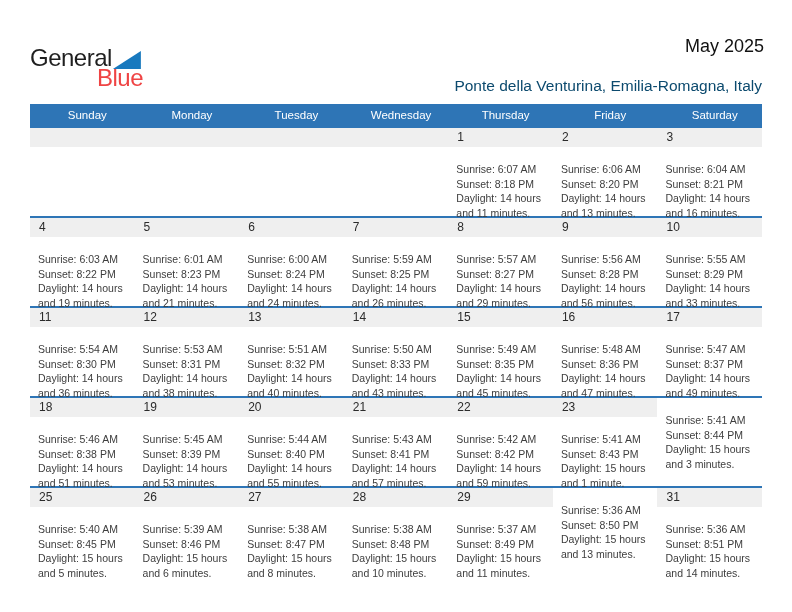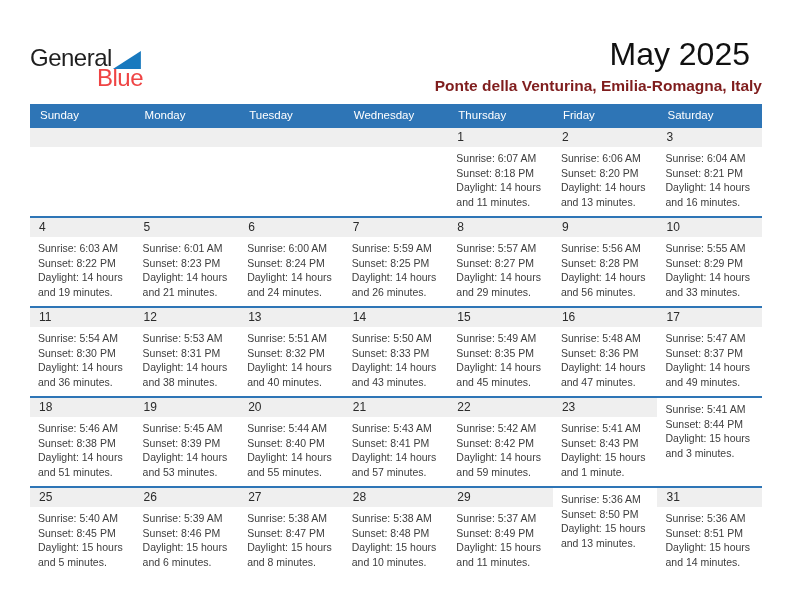--- a/index.html
+++ b/index.html
@@ -6,30 +6,30 @@
   body{
     width:792px;height:612px;background:#ffffff;position:relative;
     font-family:"Liberation Sans",sans-serif;color:#1a1a1a;overflow:hidden;
   }
   
   .logo{position:absolute;left:30px;top:44px;}
   .logo-line1{display:flex;align-items:flex-end;font-size:24px;letter-spacing:-0.5px;color:#1f1f1f;}
   .logo-triangle{width:28px;height:18px;background:#1879BE;clip-path:polygon(100% 0,100% 100%,0 100%);margin-left:1px;margin-bottom:3px;}
   .logo-line2{font-size:24px;letter-spacing:-0.5px;color:#ef4444;margin-top:-8px;margin-left:67px;}
   
-  .title{position:absolute;top:36px;right:42px;font-size:32px;color:#111;}
-  .subtitle{position:absolute;top:77px;right:30px;font-size:15.5px;color:#7f1d1d;font-weight:bold;}
+  .title{position:absolute;top:36px;right:28px;font-size:18px;color:#111;}
+  .subtitle{position:absolute;top:77px;right:30px;font-size:15.5px;color:#0c4a6e;}
   
   .calendar{position:absolute;left:30px;top:104px;width:732px;}
-  .weekday-row{display:flex;background:#2E75B6;height:22px;align-items:center;}
+  .weekday-row{display:flex;background:#2E75B6;height:22px;align-items:center;text-align:center;}
   .weekday-cell{flex:1 1 0;color:#ffffff;font-size:11.5px;padding-left:10px;white-space:nowrap;overflow:hidden;}
   .week-row{display:flex;border-top:2px solid #2E75B6;height:88px;}
   .day-cell{flex:1 1 0;display:flex;flex-direction:column;min-width:0;}
   .day-number{background:#EFEFEF;height:19px;flex:0 0 19px;font-size:12px;color:#2b2b2b;padding-left:9px;padding-top:2px;box-sizing:border-box;}
-  .day-body{padding:4px 4px 0 8px;font-size:10.5px;line-height:14.5px;color:#3d3d3d;}
+  .day-body{padding:4px 4px 0 8px;font-size:10.5px;line-height:14.5px;color:#3d3d3d;margin-top:11px;}
   .day-line{white-space:nowrap;overflow:hidden;}
 </style>
 </head>
 <body>
 
 <div class="logo">
   <div class="logo-line1">
     <span>General</span>
     <span class="logo-triangle"></span>
   </div>

